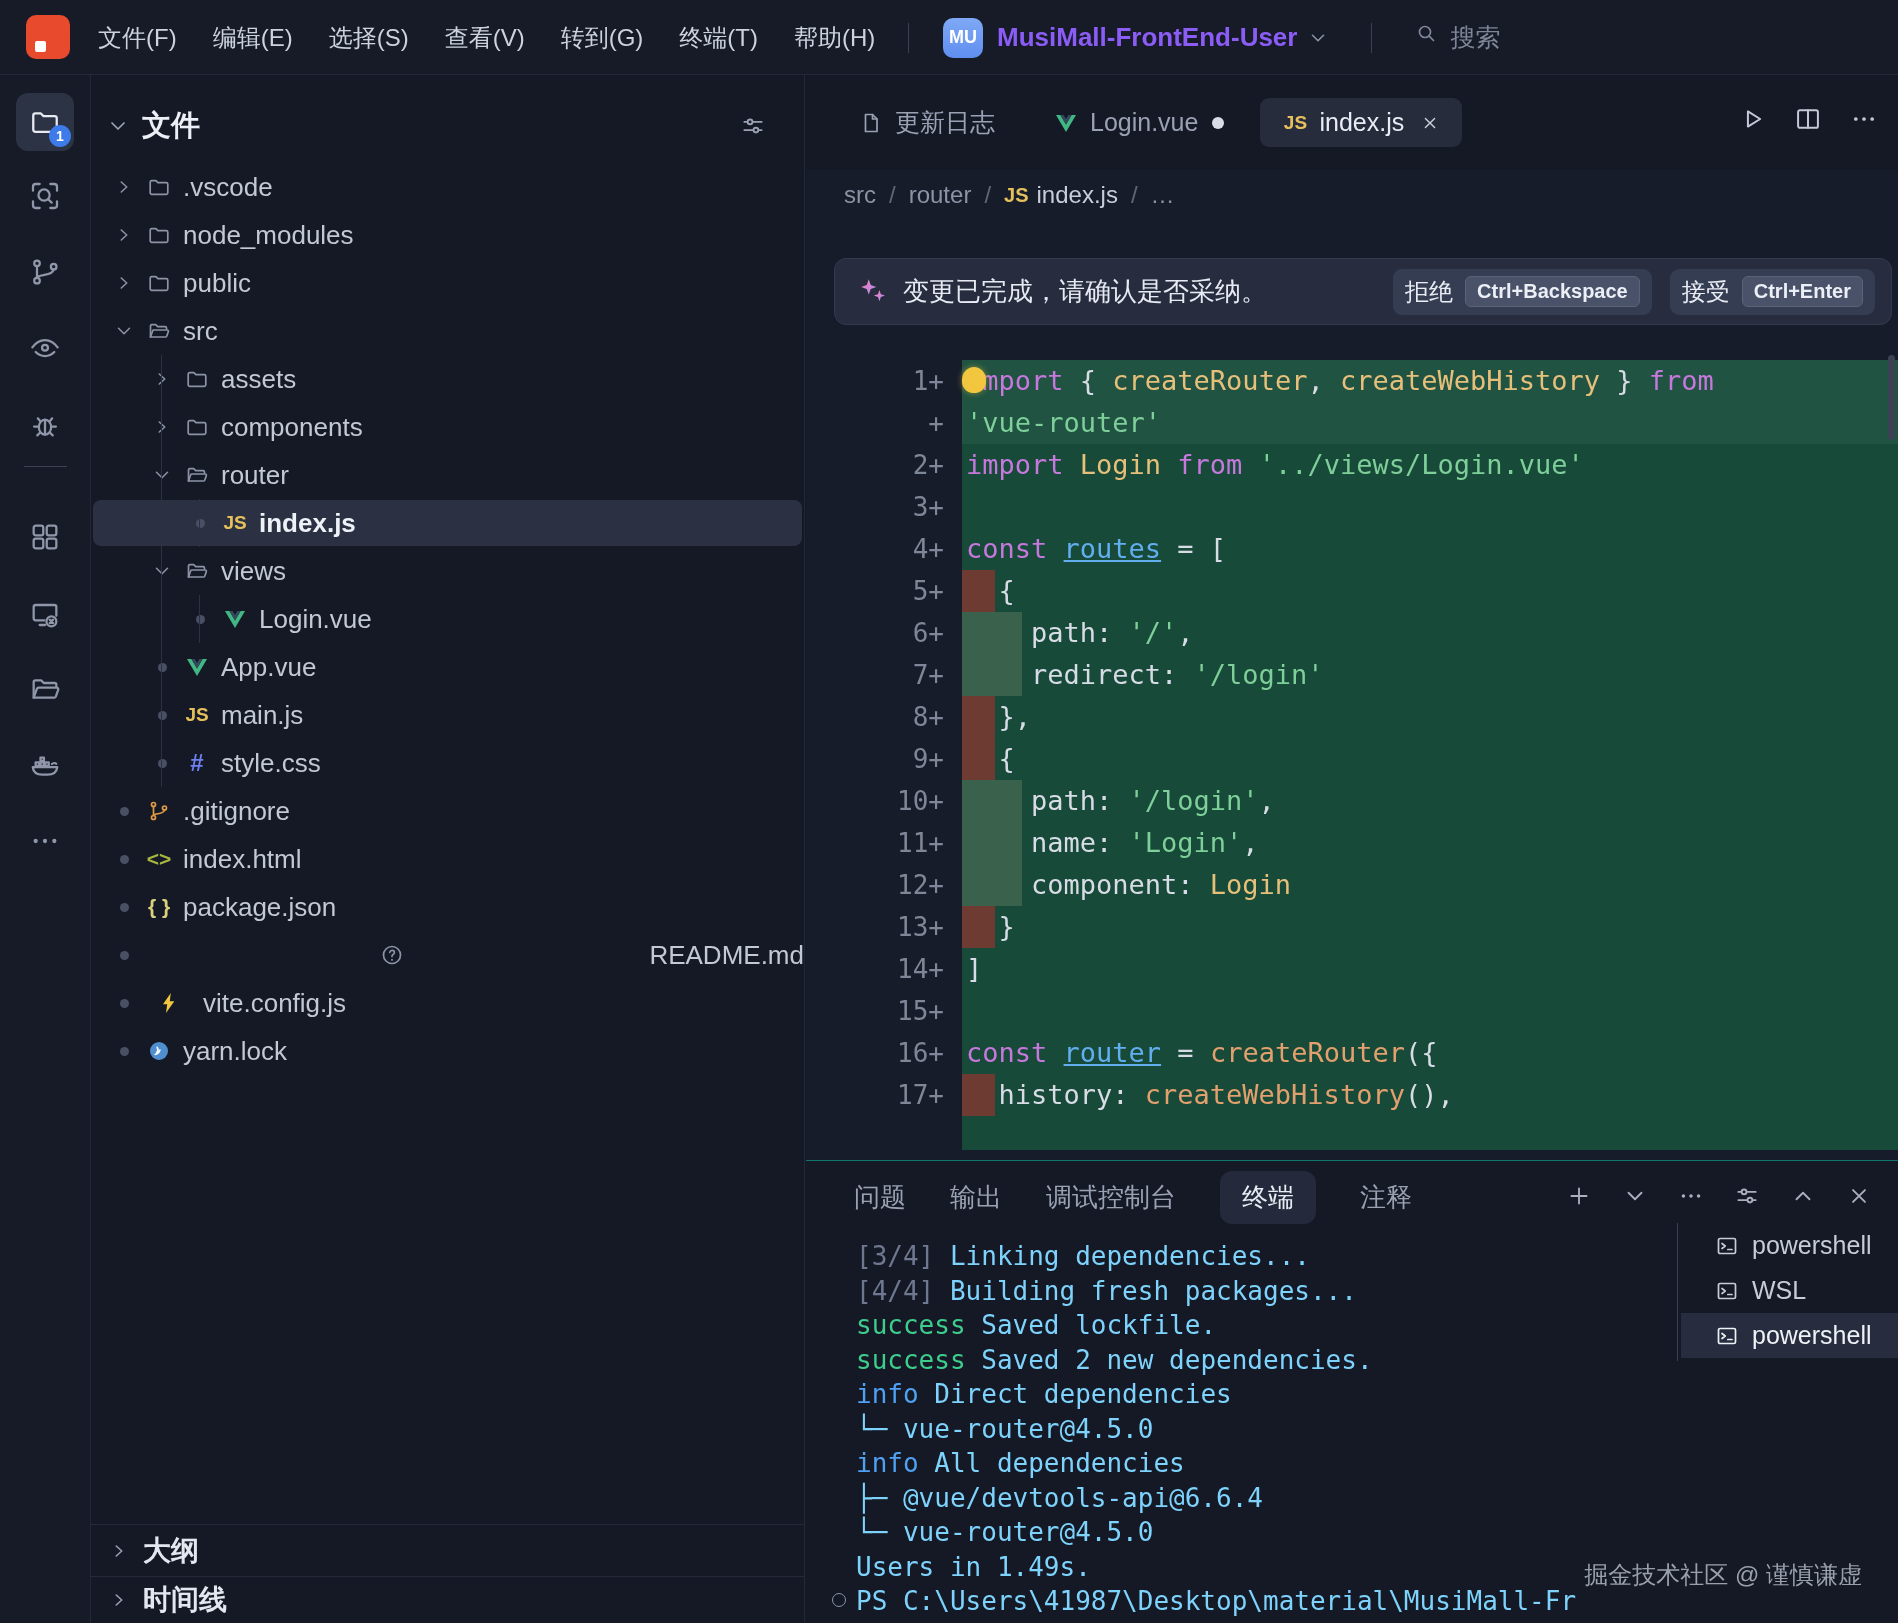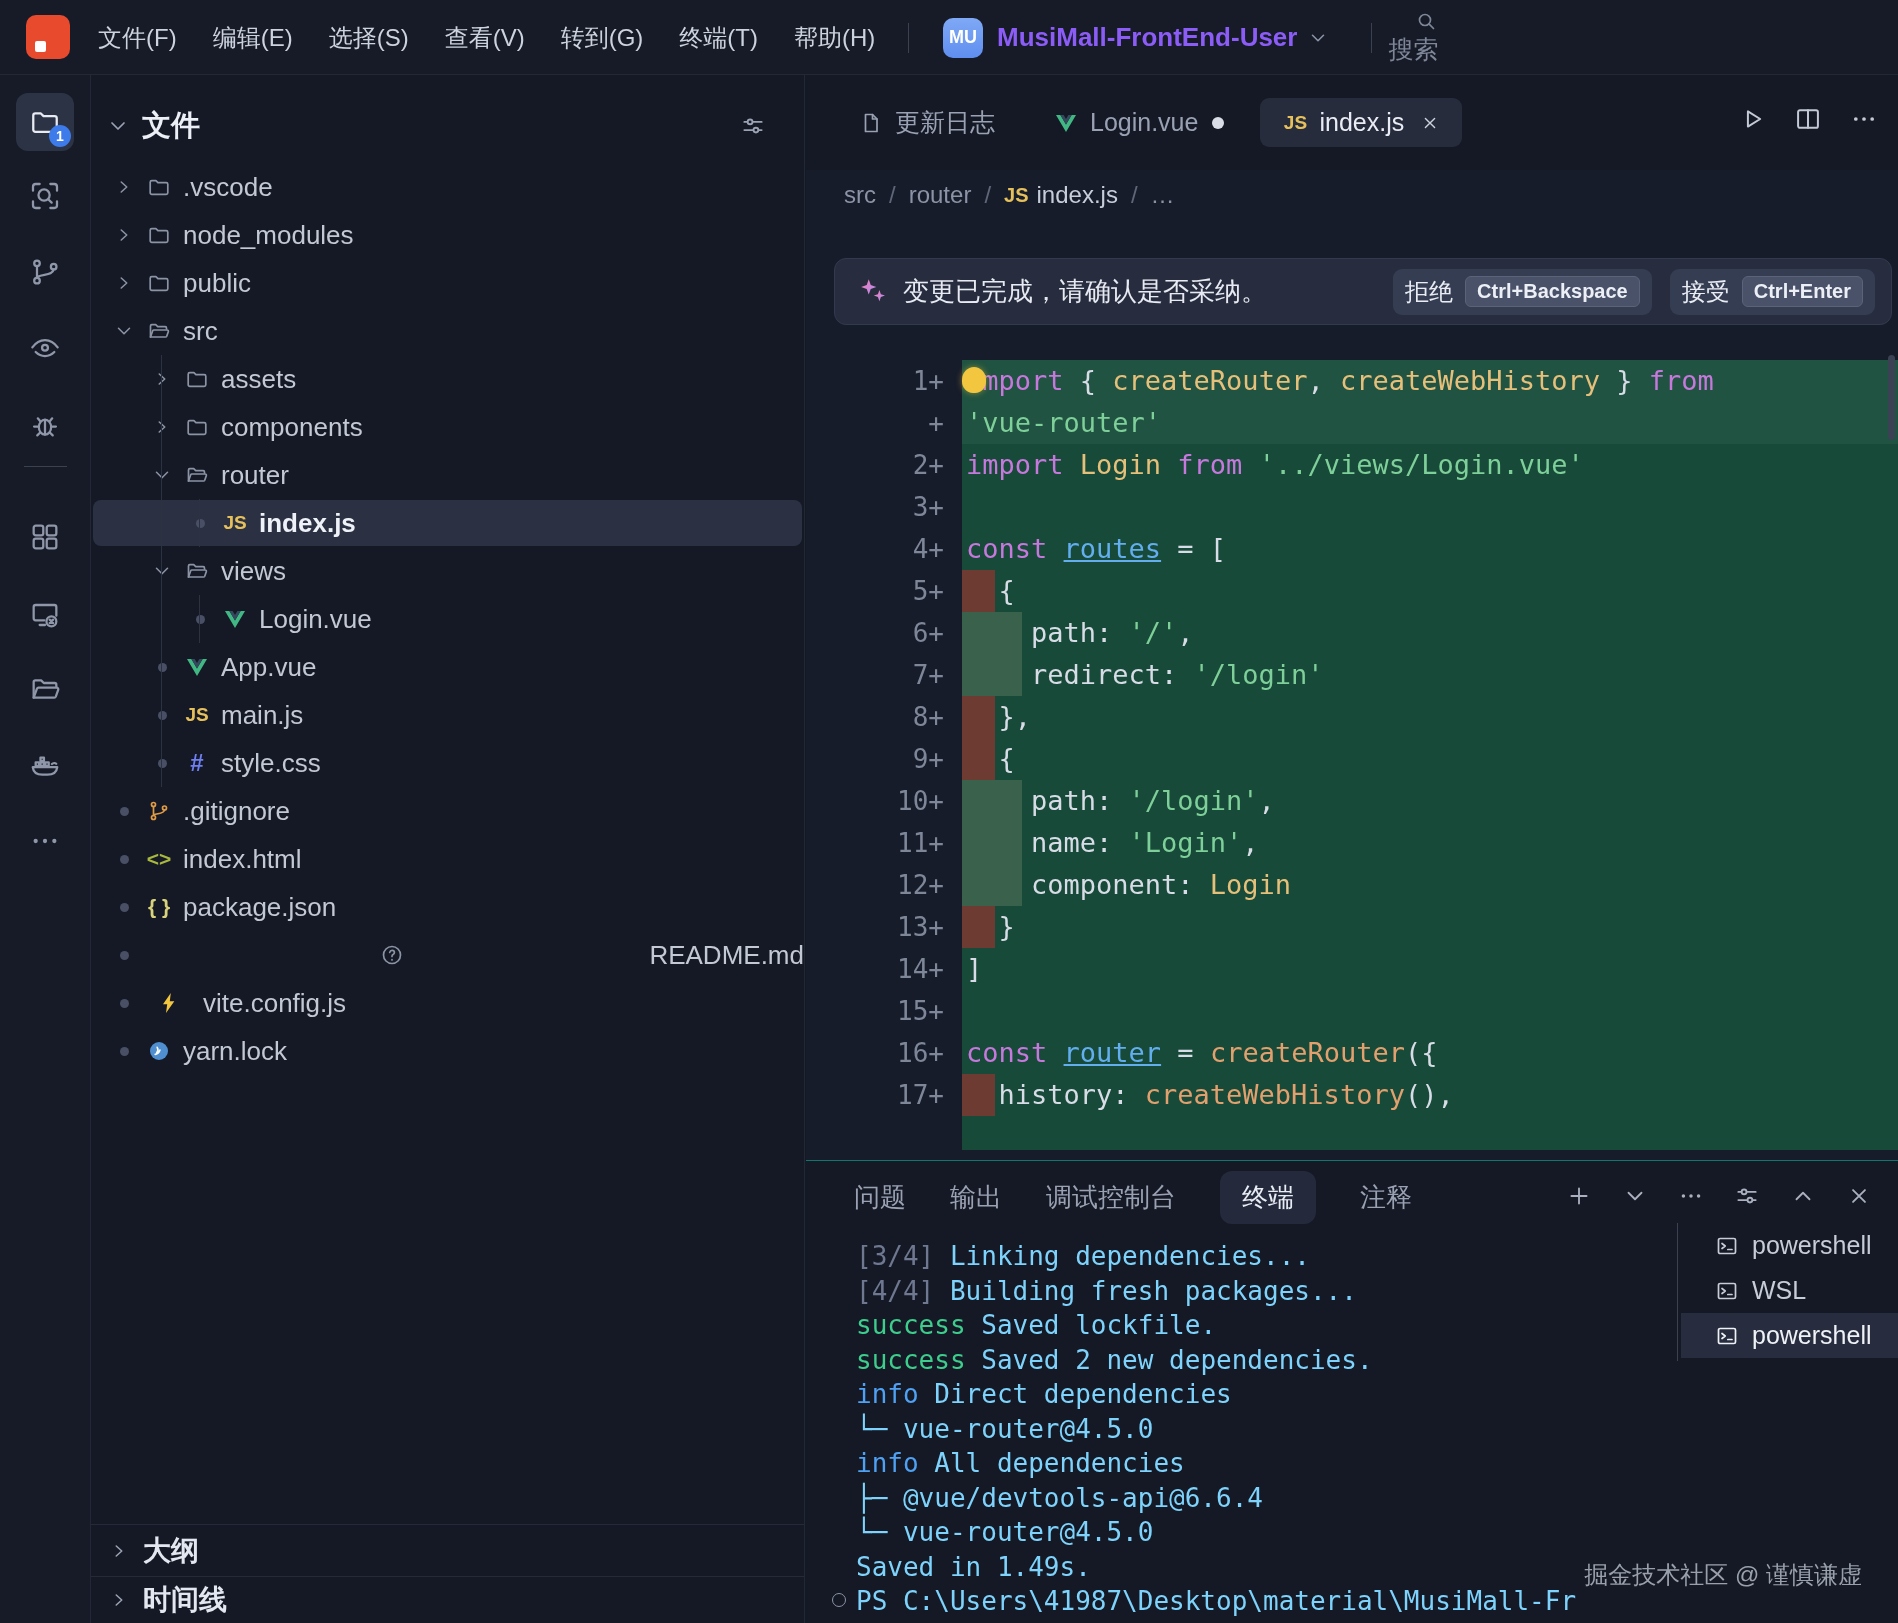--- a/index.html
+++ b/index.html
@@ -12,21 +12,21 @@
   .titlebar { position:absolute; left:0; top:0; width:100%; height:75px; background:#171b28; border-bottom:1px solid #232836; }
   .logo { position:absolute; left:26px; top:15px; width:44px; height:44px; background:#e84a2e; border-radius:10px; }
   .logo .notch { position:absolute; left:9px; bottom:7px; width:11px; height:11px; background:#ffffff; border-radius:2px; }
   .menus { position:absolute; left:98px; top:0; height:75px; display:flex; align-items:center; gap:36px; font-size:24px; color:#ccd2de; }
   .menus .mi { cursor:default; }
   .tb-right { position:absolute; left:908px; top:0; height:75px; display:flex; align-items:center; }
   .vdiv { width:1px; height:30px; background:#3a4150; }
   .avatar { width:40px; height:40px; margin-left:34px; border-radius:10px; background:linear-gradient(180deg,#7fa9f5,#5f8ef0); color:#fff; font-weight:700; font-size:18px; display:flex; align-items:center; justify-content:center; }
   .proj-title { margin-left:14px; font-size:26px; font-weight:700; color:#8b5cf6; }
   .proj-chev { margin-left:10px; width:22px; height:22px; color:#8c94a6; }
-  .tb-search { display:flex; align-items:flex-end; margin-left:0; color:#7e8698;flex-direction:column; }
+  .tb-search { display:flex; align-items:flex-start; margin-left:0; color:#7e8698; }
   .tb-search .sic { width:24px; height:24px; margin-left:42px; }
   .tb-search .stxt { margin-left:12px; font-size:25px; }
   .tb-right .vdiv2 { width:1px; height:30px; background:#3a4150; margin-left:42px; }
 
   
   .activitybar { position:absolute; left:0; top:75px; width:91px; height:1548px; background:#171b28; border-right:1px solid #232836; }
   .ab-item { position:absolute; left:50%; transform:translateX(-50%); width:58px; height:58px; border-radius:12px; display:flex; align-items:center; justify-content:center; color:#8f97a9; }
   .ab-item svg { width:32px; height:32px; }
   .ab-item.active { background:#2c3345; color:#e8ebf2; }
   .ab-badge { position:absolute; right:3px; bottom:4px; width:22px; height:22px; background:#3e7bea; color:#fff; border-radius:50%; font-size:14px; font-weight:700; display:flex; align-items:center; justify-content:center; }
@@ -715,21 +715,21 @@
     <div class="term" id="term">
         <div class="tline"><span class="tm-d">[3/4] </span><span class="tm-w">Linking dependencies...</span></div>
         <div class="tline"><span class="tm-d">[4/4] </span><span class="tm-w">Building fresh packages...</span></div>
         <div class="tline"><span class="tm-g">success </span><span class="tm-w">Saved lockfile.</span></div>
         <div class="tline"><span class="tm-g">success </span><span class="tm-w">Saved 2 new dependencies.</span></div>
         <div class="tline"><span class="tm-b">info </span><span class="tm-w">Direct dependencies</span></div>
         <div class="tline"><span class="tm-w">└─ vue-router@4.5.0</span></div>
         <div class="tline"><span class="tm-b">info </span><span class="tm-w">All dependencies</span></div>
         <div class="tline"><span class="tm-w">├─ @vue/devtools-api@6.6.4</span></div>
         <div class="tline"><span class="tm-w">└─ vue-router@4.5.0</span></div>
-        <div class="tline"><span class="tm-w">Saved in 1.49s.</span></div>
+        <div class="tline"><span class="tm-w">Users in 1.49s.</span></div>
         <div class="tline"><div class="tmark"></div><span class="tm-w">PS C:\Users\41987\Desktop\material\MusiMall-Fr</span></div>
         <div class="tline"><span class="tm-w">ontEnd-User&gt; </span><span class="tcur"></span></div>
       </div>
     <div class="sessions" id="sessions">
         <div class="sess">
           <div class="sico">
             <svg viewBox="0 0 24 24">
               <rect x="3.5" y="4.5" width="17" height="15" rx="1.6"></rect>
               <path d="M7 9.5l3.2 2.5L7 14.5M12.8 15.5H17"></path>
             </svg>

